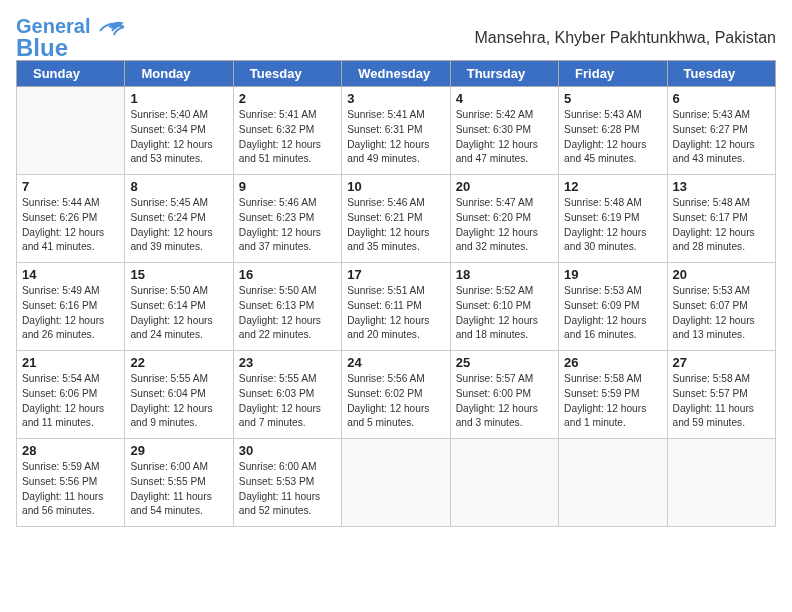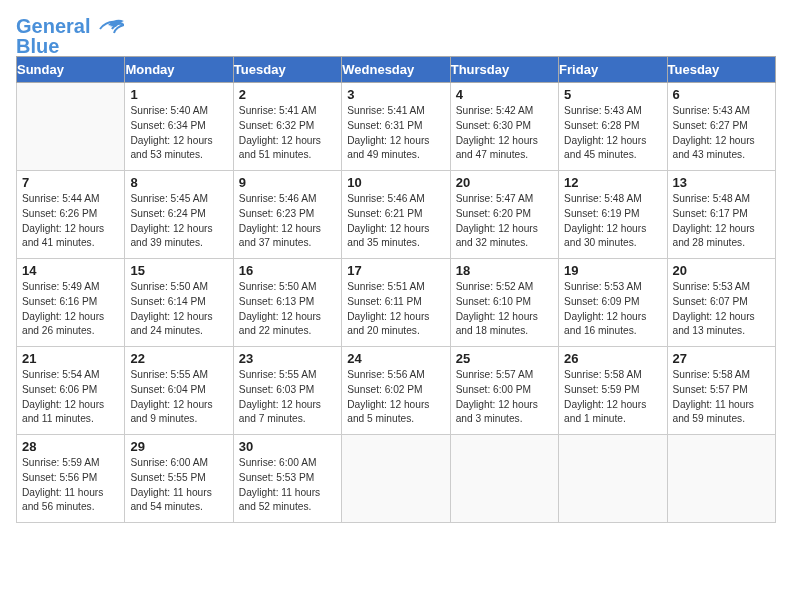--- a/index.html
+++ b/index.html
@@ -41,21 +41,21 @@
     }
     .calendar {
       width: 100%;
       border-collapse: collapse;
       font-size: 10.5px;
     }
     .calendar thead tr th {
       background: #3a6fc4;
       color: #fff;
       text-align: left;
-      padding: 5px 0;
+      padding: 5px 16px;
       font-size: 13px;
       font-weight: bold;
       border: 1px solid #aaa;
     }
     .calendar tbody tr td {
       border: 1px solid #ccc;
       vertical-align: top;
       padding: 4px 5px;
       width: 107px;
       min-height: 80px;
@@ -76,29 +76,30 @@
     .empty-cell {
       background: #f9f9f9;
     }
   </style>
 </head>
 <body>
 
 <div class="header-area">
   <div class="logo">
     <div style="display:flex; align-items:center;">
-      <span class="logo-text"><span>General</span><br><span style="color:#4a90d9; font-size:20px; font-weight:bold;">Blue</span></span>
+      <span class="logo-text"><span>General</span><br><span style="color:#4a90d9; font-size:24px; font-weight:bold;">Blue</span></span>
       <svg width="32" height="28" viewBox="0 0 32 28" style="margin-left:2px; margin-top:-14px;">
         <path d="M8,14 Q16,4 28,8 Q22,10 20,14 Q26,6 32,10 Q24,12 22,18" fill="none" stroke="#4a90d9" stroke-width="2"></path>
         <path d="M18,12 Q22,8 28,8" fill="#4a90d9" stroke="none"></path>
         <path d="M16,10 Q24,2 32,6 Q26,8 24,12" fill="#4a90d9"></path>
       </svg>
     </div>
   </div>
   <div class="title-area">
+    <div class="location">Mansehra, Khyber Pakhtunkhwa, Pakistan</div>
   </div>
 </div>
 
 <table class="calendar">
   <thead>
     <tr>
     <th>Sunday</th>
         <th>Monday</th>
         <th>Tuesday</th>
         <th>Wednesday</th>

